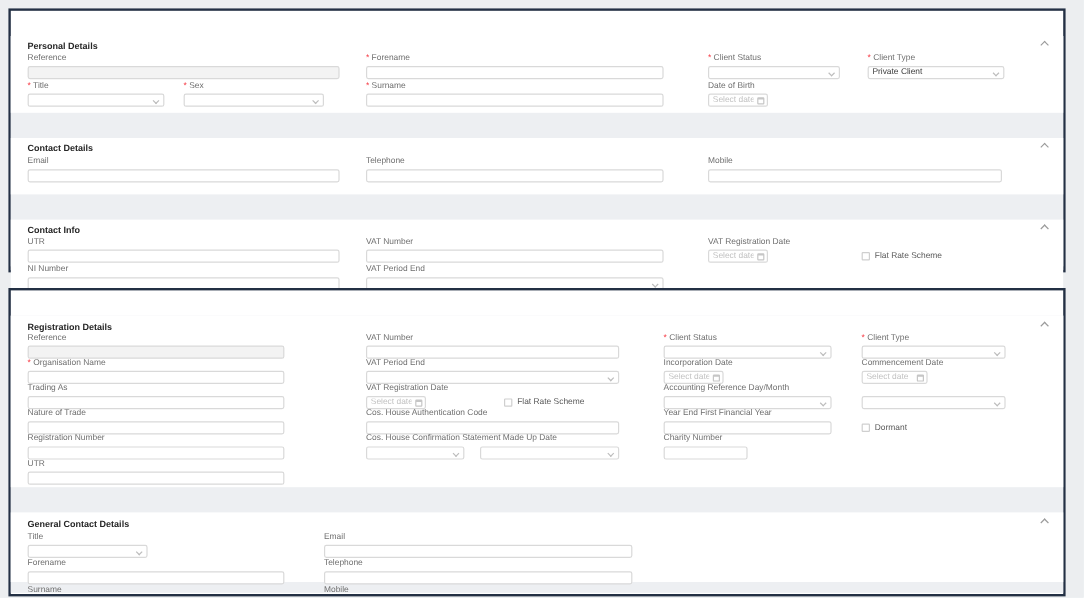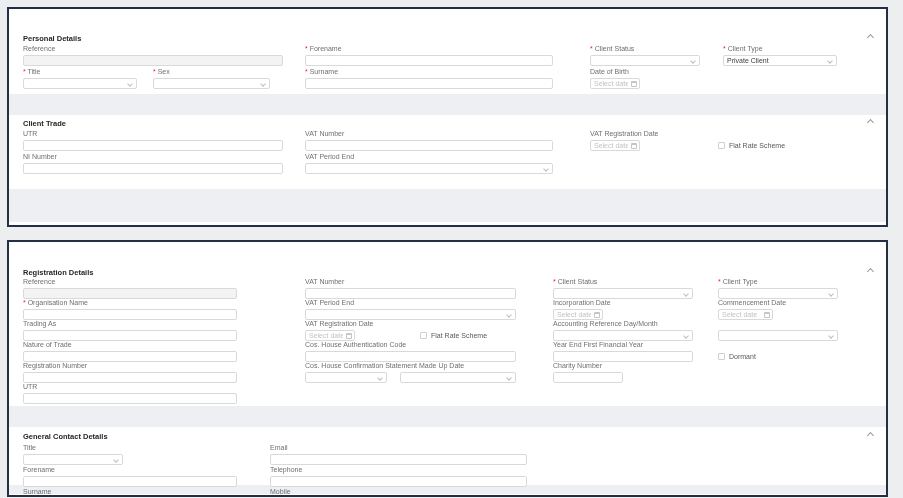--- a/index.html
+++ b/index.html
@@ -89,23 +89,40 @@
         </div>
         <div class="fld" style="left:581px;top:38px;width:50px;">
           <span class="lbl">Date of Birth</span>
           <div class="pick">
             <input class="inp" placeholder="Select date" style="">
             <span class="cal"></span>
           </div>
         </div>
       </div>
 
+      <div class="panel" style="height:47px;">
+        <span class="hdr" style="top:4px;">Contact Details</span>
+        <span class="collapse" style="top:4px;"></span>
+
+        <div class="fld" style="left:14px;top:16px;width:260px;">
+          <span class="lbl">Email</span>
+          <input class="inp" style="">
+        </div>
+        <div class="fld" style="left:296px;top:16px;width:248px;">
+          <span class="lbl">Telephone</span>
+          <input class="inp" style="">
+        </div>
+        <div class="fld" style="left:581px;top:16px;width:245px;">
+          <span class="lbl">Mobile</span>
+          <input class="inp" style="">
+        </div>
+      </div>
 
       <div class="panel" style="height:74px;">
-        <span class="hdr" style="top:4px;">Client Trade</span>
+        <span class="hdr" style="top:4px;">Contact Info</span>
         <span class="collapse" style="top:4px;"></span>
 
         <div class="fld" style="left:14px;top:15px;width:260px;">
           <span class="lbl">UTR</span>
           <input class="inp" style="">
         </div>
         <div class="fld" style="left:296px;top:15px;width:248px;">
           <span class="lbl">VAT Number</span>
           <input class="inp" style="">
         </div>

